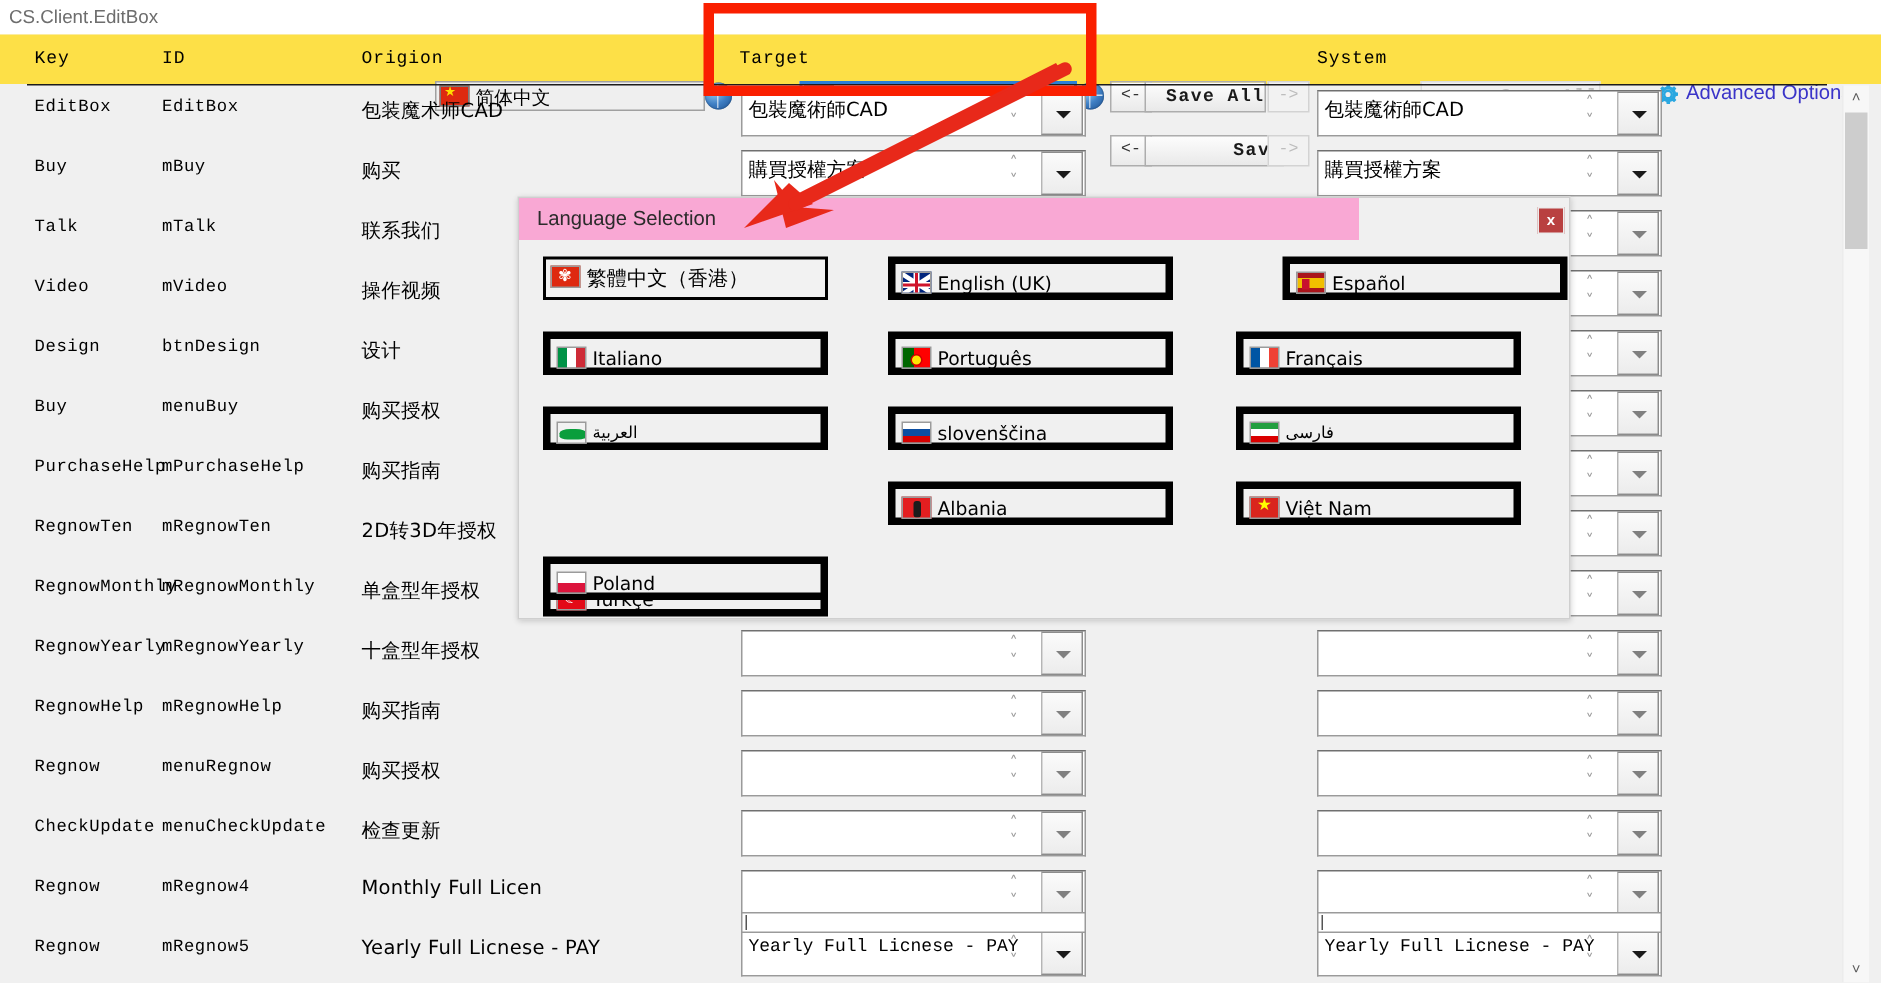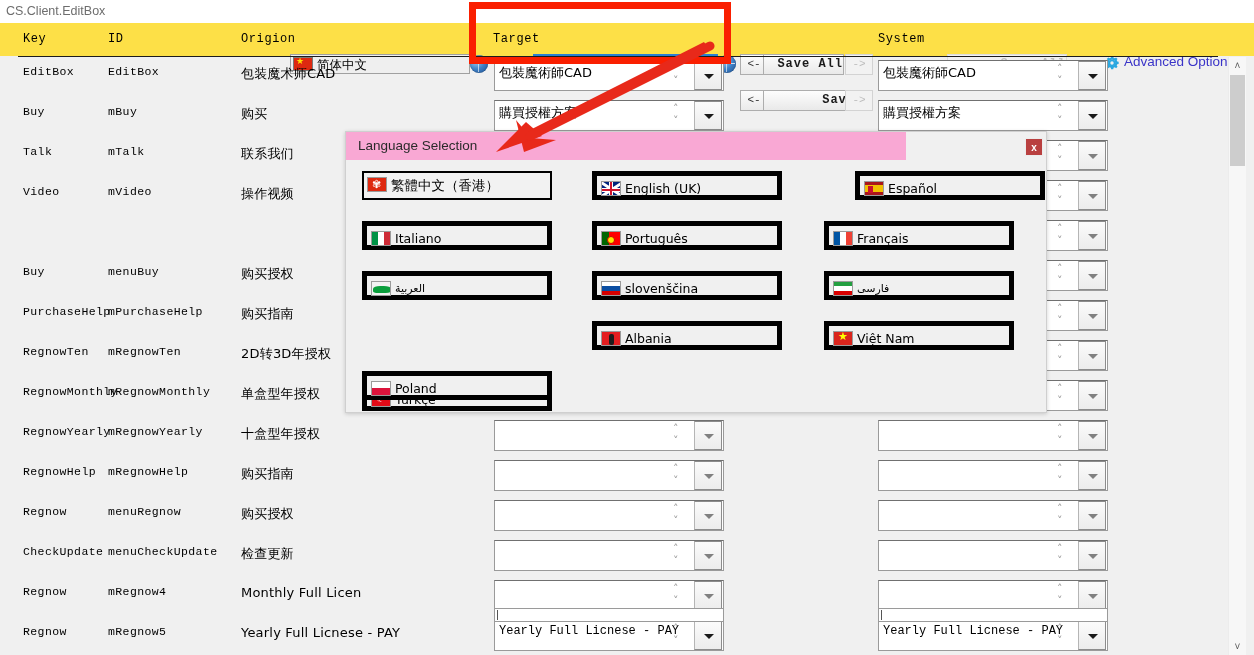--- a/index.html
+++ b/index.html
@@ -273,20 +273,25 @@
     <div class="row" style="top: 120px;">
       <span class="cell c-key">Video</span>
       <span class="cell c-id">mVideo</span>
       <span class="cell c-orig">操作视频</span>
     </div>
     <div class="row" style="top: 80px;">
       <span class="cell c-key">Talk</span>
       <span class="cell c-id">mTalk</span>
       <span class="cell c-orig">联系我们</span>
     </div>
+    <div class="row" style="top: 160px;">
+      <span class="cell c-key">Design</span>
+      <span class="cell c-id">btnDesign</span>
+      <span class="cell c-orig">设计</span>
+    </div>
     <div class="row" style="top: 200px;">
       <span class="cell c-key">Buy</span>
       <span class="cell c-id">menuBuy</span>
       <span class="cell c-orig">购买授权</span>
     </div>
     <div class="row" style="top: 240px;">
       <span class="cell c-key">PurchaseHelp</span>
       <span class="cell c-id">mPurchaseHelp</span>
       <span class="cell c-orig">购买指南</span>
     </div>

